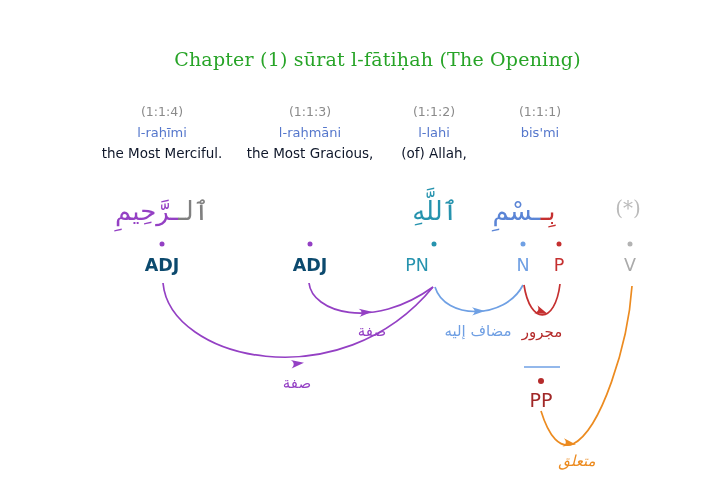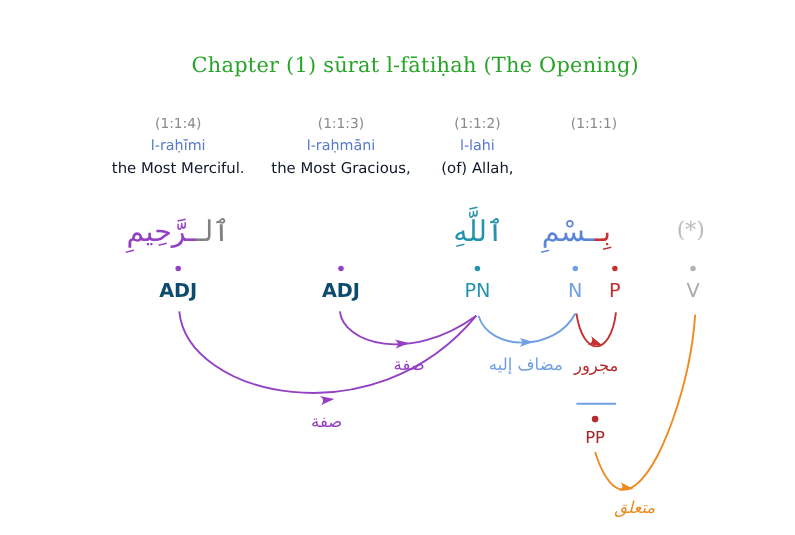--- a/index.html
+++ b/index.html
@@ -43,21 +43,21 @@
   .dot-red{background:#c53030;}
   .dot-gray{background:#b3b3b3;}
   .phrase-dot{width:6px;height:6px;border-radius:50%;background:#b52b2b;transform:translate(-50%,-50%);}
   
   .pos{top:255px;width:80px;text-align:center;font-size:17.5px;line-height:20px;cursor:pointer;}
   .pos-purple{color:#0c4a6e;font-weight:bold;}
   .pos-teal{color:#2693ae;}
   .pos-blue{color:#6f9fe3;}
   .pos-red{color:#c53030;}
   .pos-gray{color:#aaaaaa;}
-  .pp{top:389px;width:80px;text-align:center;font-size:15px;color:#a12828;cursor:pointer;}
+  .pp{top:389px;width:80px;text-align:center;font-size:19px;color:#a12828;cursor:pointer;}
   
   .arclabel{
     width:120px;text-align:center;direction:rtl;font-size:15px;line-height:18px;
     transform:translate(-50%,-50%);white-space:nowrap;
   }
   .lbl-purple{color:#9440c4;}
   .lbl-blue{color:#6f9fe3;}
   .lbl-red{color:#b52b2b;}
   .lbl-orange{color:#ec8b20;font-style:italic;}
   svg.arcs{position:absolute;left:0;top:0;pointer-events:none;}
@@ -79,20 +79,21 @@
     <div class="translit">l-raḥmāni</div>
     <div class="translation">the Most Gracious,</div>
   </div>
   <div class="abs col cx" style="left:434px;">
     <div class="ref">(1:1:2)</div>
     <div class="translit">l-lahi</div>
     <div class="translation">(of) Allah,</div>
   </div>
   <div class="abs col cx" style="left:540px;">
     <div class="ref">(1:1:1)</div>
+    <div class="translit">bis'mi</div>
   </div>
 
   <div class="abs arabic cx" style="left:162px;">
     <span class="ar-gray">ٱلـ</span><span class="ar-purple">ـرَّحِيمِ</span>
   </div>
   <div class="abs arabic cx" style="left:435px;">
     <span class="ar-teal">ٱللَّهِ</span>
   </div>
   <div class="abs arabic cx" style="left:524px;">
     <span class="ar-red">بِـ</span><span class="ar-blue">ـسْمِ</span>
@@ -101,21 +102,21 @@
 
   <div class="abs dot dot-purple" style="left:162px;top:244px;"></div>
   <div class="abs dot dot-purple" style="left:310px;top:244px;"></div>
   <div class="abs dot dot-teal" style="left:434px;top:244px;"></div>
   <div class="abs dot dot-blue" style="left:523px;top:244px;"></div>
   <div class="abs dot dot-red" style="left:559px;top:244px;"></div>
   <div class="abs dot dot-gray" style="left:630px;top:244px;"></div>
 
   <div class="abs pos cx pos-purple" style="left:162px;">ADJ</div>
   <div class="abs pos cx pos-purple" style="left:310px;">ADJ</div>
-  <div class="abs pos cx pos-teal" style="left:434px;">PN</div>
+  <div class="abs pos cx pos-teal" style="left:417px;">PN</div>
   <div class="abs pos cx pos-blue" style="left:523px;">N</div>
   <div class="abs pos cx pos-red" style="left:559px;">P</div>
   <div class="abs pos cx pos-gray" style="left:630px;">V</div>
 
   <svg class="arcs" width="723" height="486" viewBox="0 0 723 486">
 
     <path d="M163,283 C170,360 340,400 433,287" fill="none" stroke="#9440c4" stroke-width="1.7"></path>
 
     <path d="M309,283 C312,312 372,331 433,287" fill="none" stroke="#9440c4" stroke-width="1.7"></path>
 

